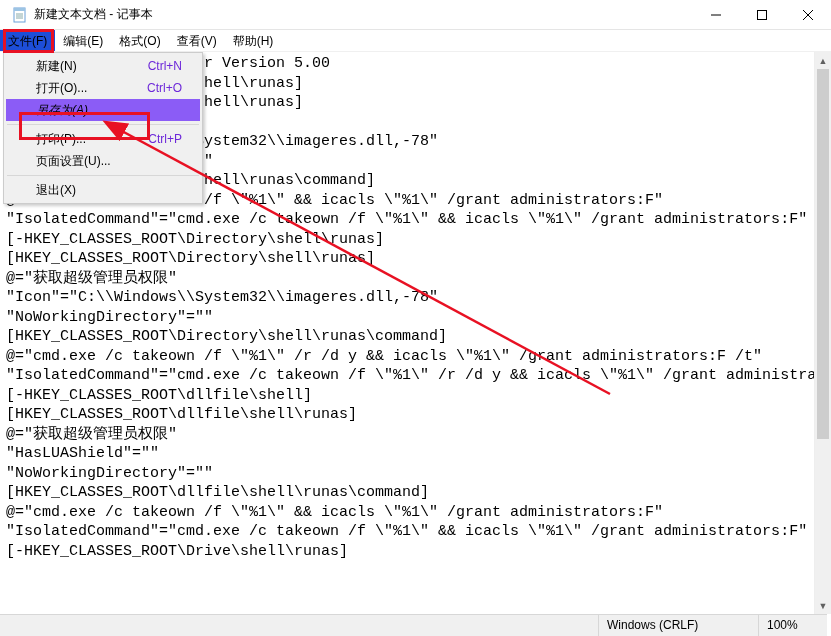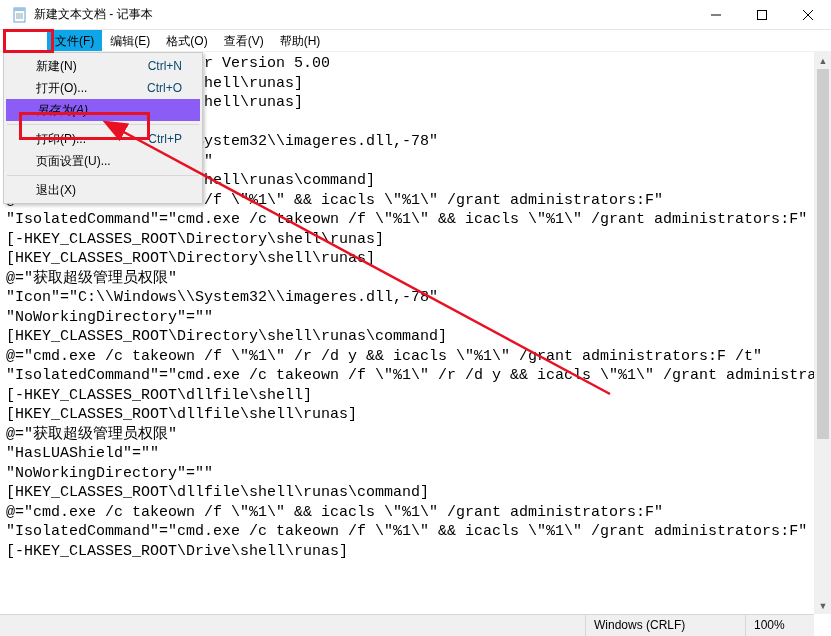--- a/index.html
+++ b/index.html
@@ -39,22 +39,21 @@
     border-bottom: 1px solid #f0f0f0;
     font-size: 12px;
     position: relative;
   }
   .menu-item {
     padding: 3px 8px 0 8px;
     color: #000;
     cursor: default;
   }
   .menu-item.active {
-    background: #0ea5e9;
-    margin-left: 47px;
+    background: #1d4ed8;
   }
   .red-box-file {
     position: absolute;
     left: 3px; top: 29px;
     width: 51px; height: 24px;
     border: 3px solid #e81123;
     z-index: 50;
     pointer-events: none;
   }
   .dropdown {
@@ -68,21 +67,21 @@
     padding: 2px;
   }
   .dd-item {
     display: flex;
     height: 22px;
     align-items: center;
     padding: 0 18px 0 30px;
     position: relative;
   }
   .dd-item .lbl { flex: 1; }
-  .dd-item .accel { color: #0c4a6e; }
+  .dd-item .accel { color: #6d28d9; }
   .dd-item.highlight { background: #8b5cf6; font-style: italic; }
   .dd-sep { height: 1px; background: #d7d7d7; margin: 3px 1px; }
   .red-box-saveas {
     position: absolute;
     left: 19px; top: 112px;
     width: 131px; height: 28px;
     border: 3px solid #e81123;
     z-index: 60;
     pointer-events: none;
   }
@@ -113,21 +112,21 @@
     color: #606060; font-size: 9px;
   }
   .vscroll .track { position: absolute; top:17px; bottom:17px; left:0; right:0; }
   .vscroll .thumb {
     position: absolute; left: 2px; right: 2px;
     top: 0; height: 70%;
     background: #cdcdcd;
   }
   .statusbar {
     position: absolute;
-    left: 0; right: 17px; bottom: 0;
+    left: 0; right: 4px; bottom: 0;
     height: 22px;
     background: #f0f0f0;
     border-top: 1px solid #d7d7d7;
     display: flex;
     font-size: 12px;
     color: #000;
   }
   .statusbar .cell {
     border-left: 1px solid #d7d7d7;
     padding: 3px 8px 0 8px;

